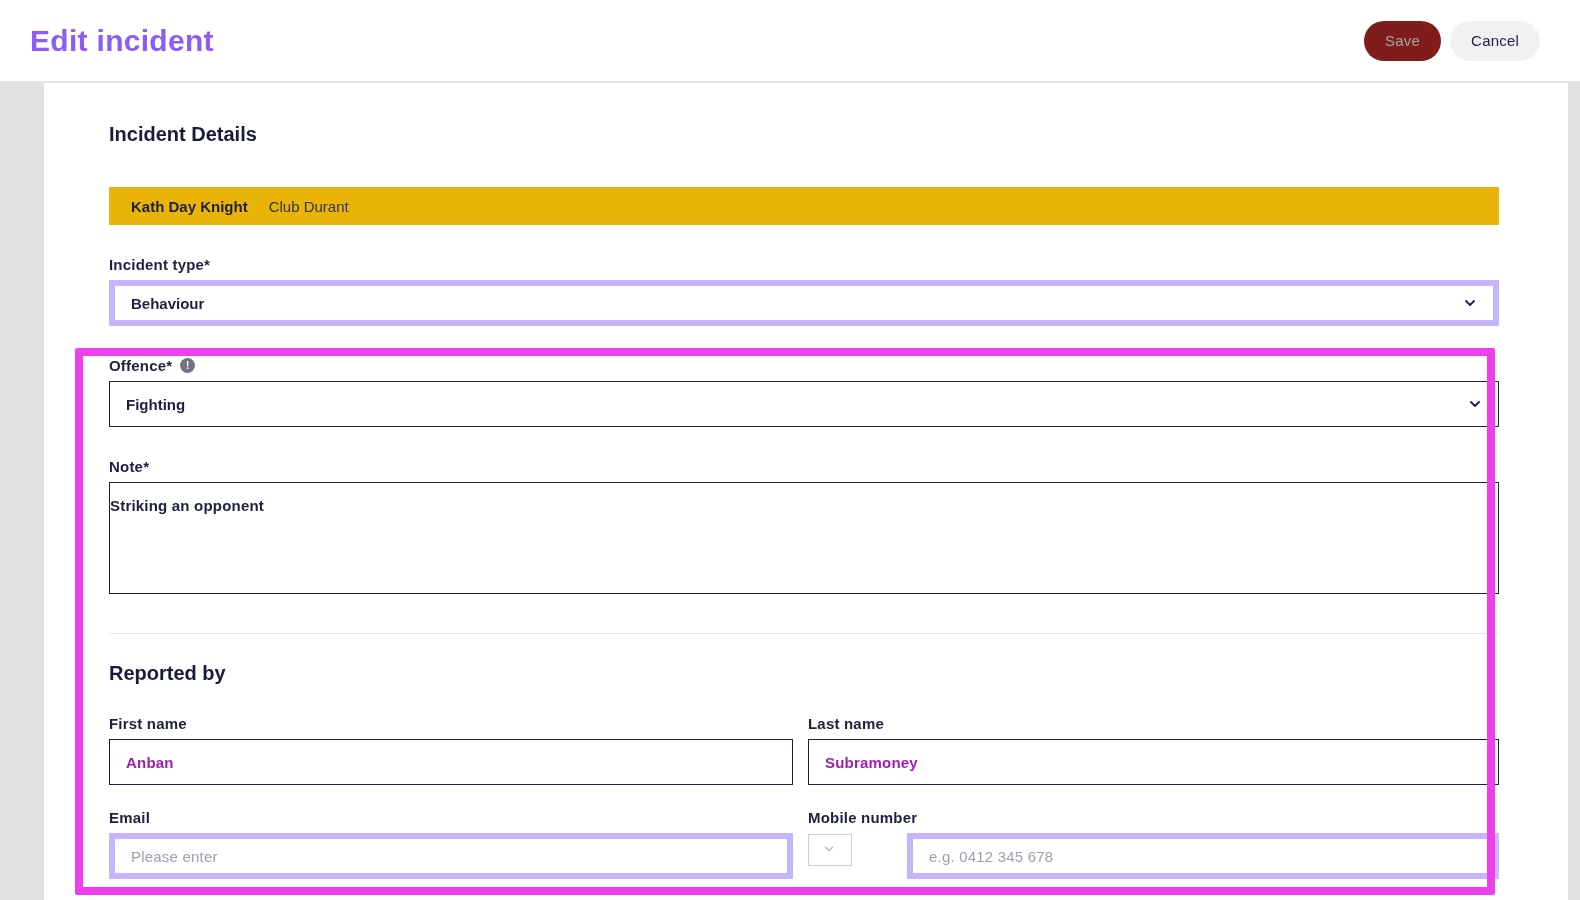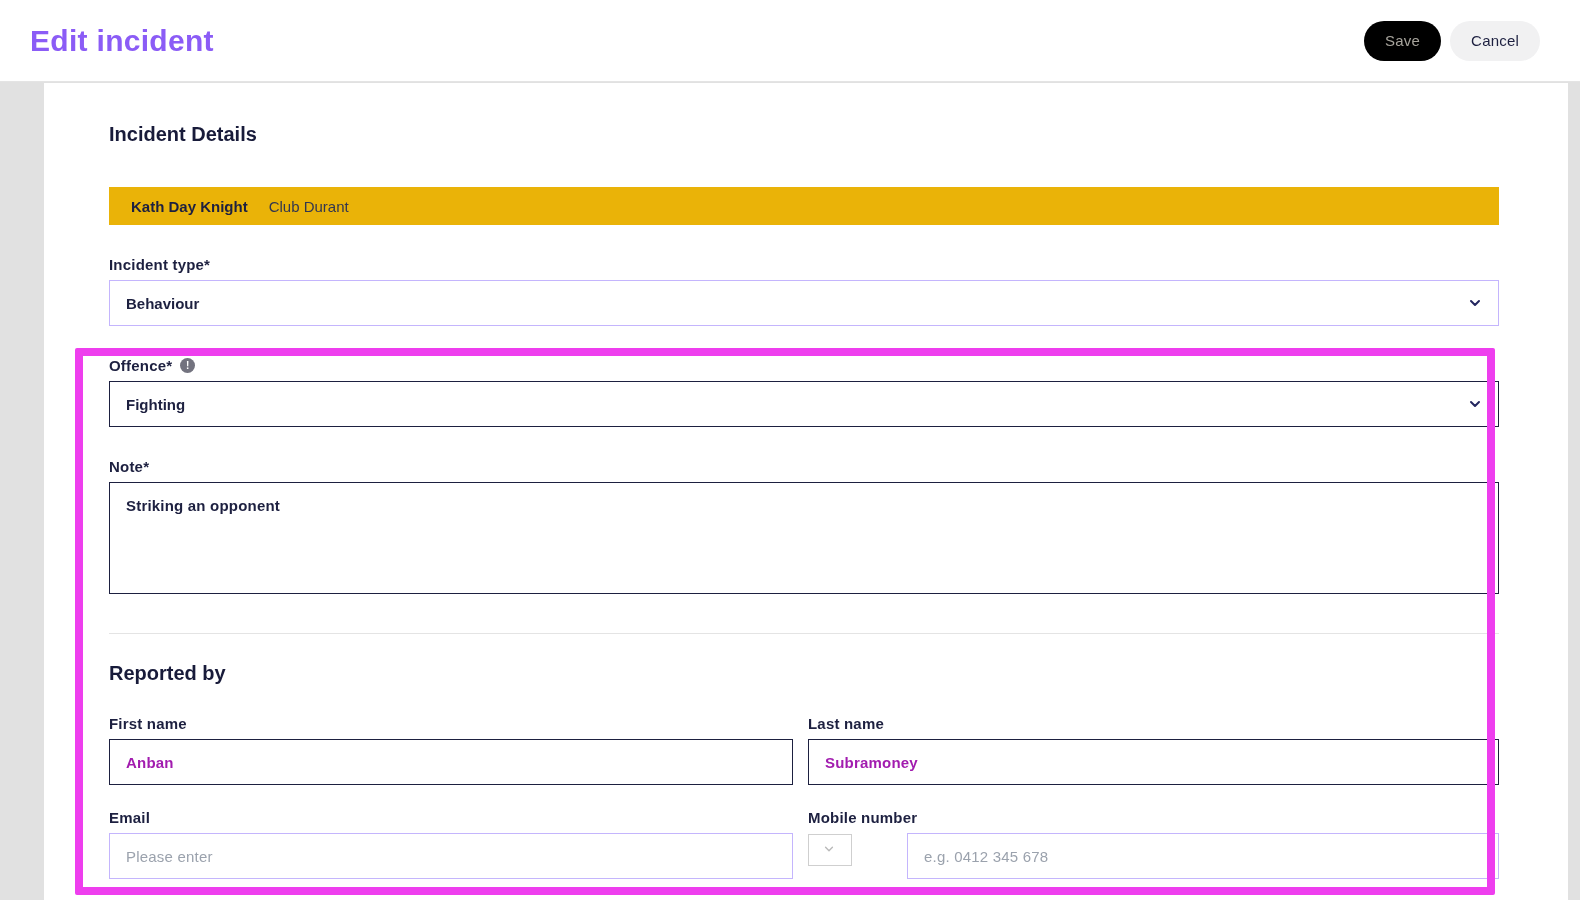--- a/index.html
+++ b/index.html
@@ -18,21 +18,21 @@
     padding:0 40px 0 30px; z-index:5;
   }
   .page-title {
     font-size:30px; font-weight:700; letter-spacing:.3px; color:#8b5cf6;
   }
   .topbar-actions { display:flex; align-items:center; gap:9px; }
   .btn {
     height:40px; border:none; border-radius:20px; font-family:inherit;
     font-size:15px; padding:0 21px; cursor:pointer; letter-spacing:.2px;
   }
-  .btn-save { background:#000000; color:#a7a49c;text-align:center; }
+  .btn-save { background:#7f1d1d; color:#a7a49c;text-align:center; }
   .btn-cancel { background:#f1f1f2; color:#1d2040; font-weight:400; }
   
   .card {
     position:absolute; top:83px; left:44px; width:1524px; height:817px;
     background:#ffffff;
   }
   .content { width:1390px; margin-left:65px; }
   .section-title { font-size:20px; font-weight:700; color:#181b3a; }
   .h-incident { padding-top:40px; }
   
@@ -48,36 +48,36 @@
     font-size:15px; font-weight:700; color:#1d2040; letter-spacing:.2px;
     display:flex; align-items:center; gap:8px;
   }
   .mt-group { margin-top:31px; }
   .select-box, .text-input {
     margin-top:7px; height:46px; width:100%;
     display:flex; align-items:center; justify-content:space-between;
     padding:0 16px; font-size:15px; background:#ffffff;
   }
   .select-box { cursor:pointer; }
-  .border-light { border:1px solid #c4b5fd;align-items:center; }
+  .border-light { border:6px solid #c4b5fd;align-items:center; }
   .border-dark  { border:1.5px solid #1d2040; }
   .value-text { font-weight:700; color:#1d2040; }
   .chevron { width:14px; height:14px; flex:0 0 auto; }
   .chevron svg { display:block; }
   .info-badge {
     width:15px; height:15px; border-radius:50%; background:#73737f;
     color:#ffffff; font-size:10px; font-weight:700; line-height:15px;
     text-align:center; display:inline-block;
   }
   
   .note-wrap { position:relative; margin-top:7px; }
   textarea.note-area {
     width:100%; height:112px; border:1.5px solid #1d2040; resize:none;
     font-family:inherit; font-size:15px; font-weight:700; color:#1d2040;
-    padding:14px 16px; letter-spacing:.2px; outline:none; background:#fff;
+    padding:14px 0; letter-spacing:.2px; outline:none; background:#fff;
     display:block;
   }
   .resize-handle { position:absolute; right:3px; bottom:3px; pointer-events:none; }
   
   .divider { margin-top:39px; border:none; border-top:1px solid #e4e4e4; height:0; }
   .h-reported { margin-top:28px; }
   
   .grid2 {
     display:grid; grid-template-columns:684px 691px; column-gap:15px;
     margin-top:30px;

